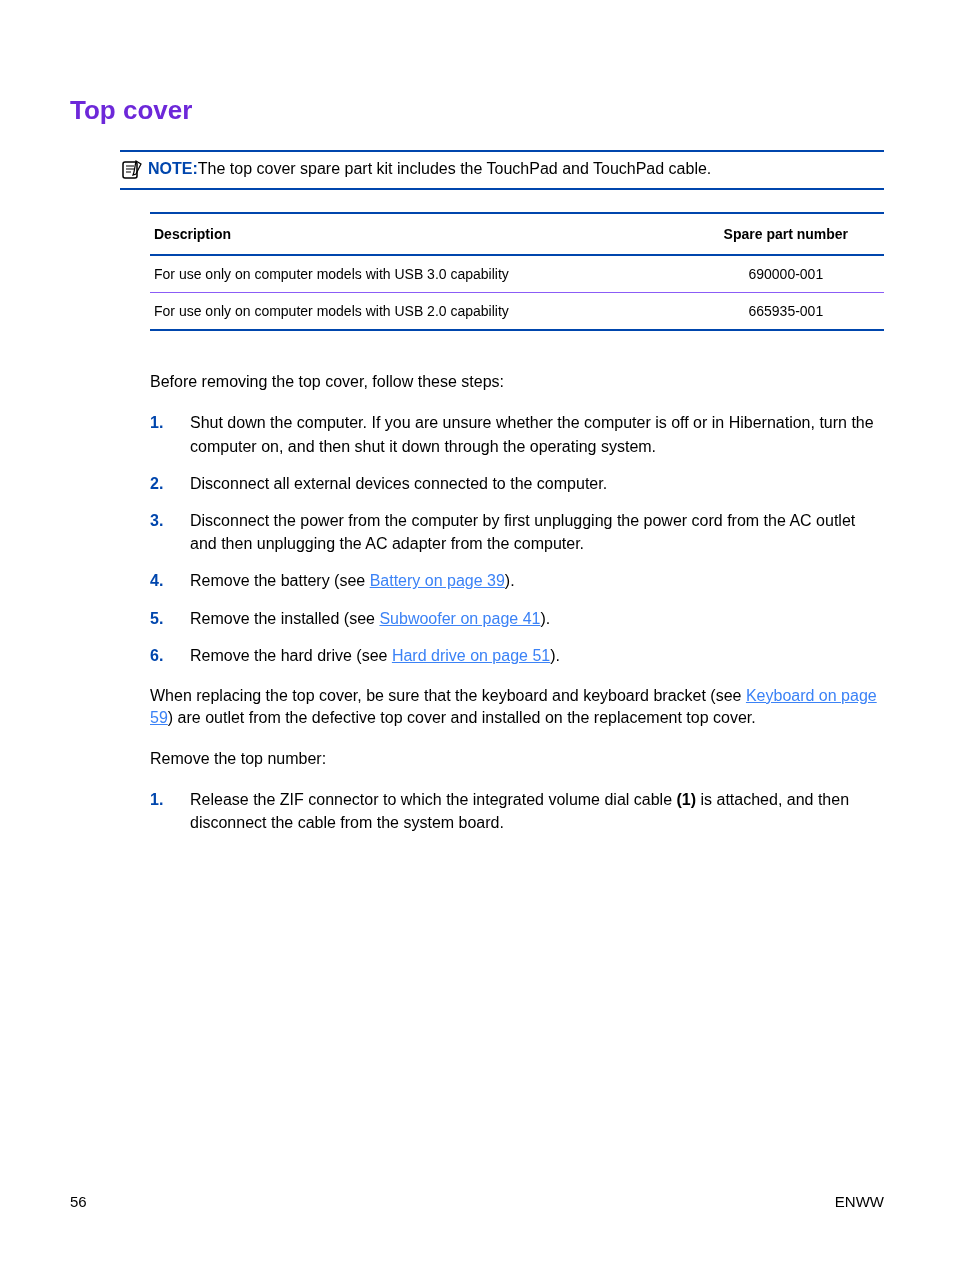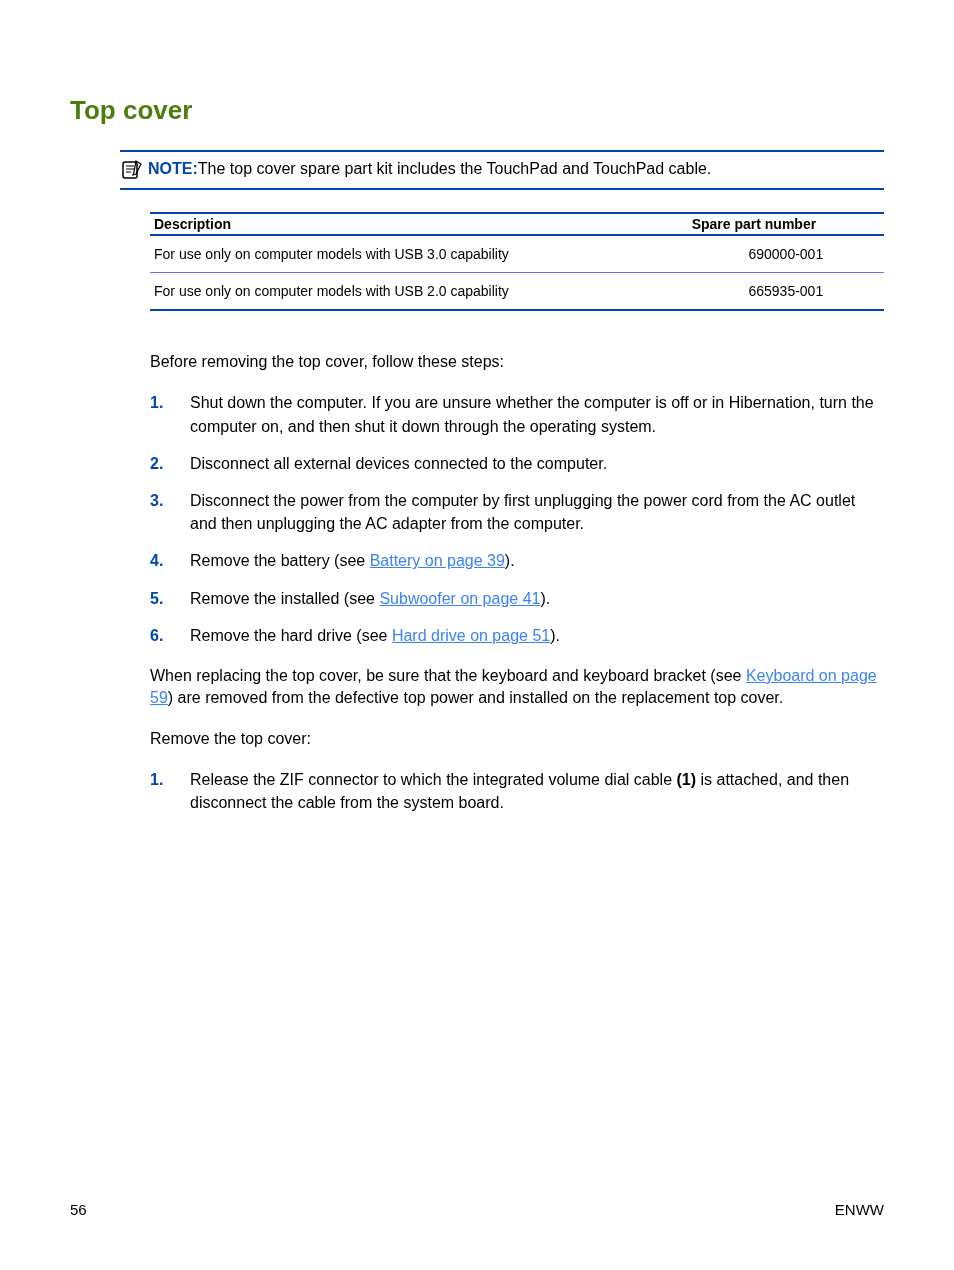--- a/index.html
+++ b/index.html
@@ -7,21 +7,21 @@
       font-family: Arial, Helvetica, sans-serif;
       font-size: 16px;
       color: #000;
       width: 954px;
       height: 1270px;
       background: #fff;
       position: relative;
       padding: 95px 70px 60px 70px;
     }
     .section-heading {
-      color: #4d7c0f;
+      color: #6d28d9;
       font-size: 26px;
       font-weight: bold;
       margin-bottom: 24px;
     }
     .note-block {
       margin-left: 50px;
       border-top: 2px solid #0046ad;
       border-bottom: 2px solid #0046ad;
       padding: 6px 0;
       display: flex;
@@ -43,23 +43,23 @@
       margin-left: 80px;
       width: calc(100% - 80px);
       border-collapse: collapse;
       margin-bottom: 40px;
     }
     .parts-table thead tr { border-top: 2px solid #0046ad; border-bottom: 2px solid #0046ad; }
     .parts-table th {
       text-align: left;
       font-weight: bold;
       font-size: 14px;
-      padding: 2px 4px;
+      padding: 12px 4px;
     }
-    .parts-table th:last-child { text-align: left; }
+    .parts-table th:last-child { text-align: center; }
     .parts-table td {
       font-size: 14px;
       padding: 10px 4px;
       border-bottom: 1px solid #8b5cf6;
     }
     .parts-table td:last-child { text-align: center; }
     .parts-table tbody tr:last-child td { border-bottom: 2px solid #0046ad; }
     .body-text {
       margin-left: 80px;
       margin-bottom: 18px;
@@ -85,21 +85,21 @@
       color: #0046ad;
       font-weight: bold;
     }
     .link {
       color: #3b82f6;
       text-decoration: underline;
     }
     .bold-inline { font-weight: bold; }
     .footer {
       position: absolute;
-      bottom: 52px;
+      bottom: 60px;
       left: 70px;
       right: 70px;
       display: flex;
       justify-content: space-between;
       font-size: 15px;
     }
     .footer-left { display: flex; gap: 22px; }
   </style>
 </head>
 <body>
@@ -142,23 +142,23 @@
 
 <ol class="ordered-list">
   <li>Shut down the computer. If you are unsure whether the computer is off or in Hibernation, turn the computer on, and then shut it down through the operating system.</li>
   <li>Disconnect all external devices connected to the computer.</li>
   <li>Disconnect the power from the computer by first unplugging the power cord from the AC outlet and then unplugging the AC adapter from the computer.</li>
   <li><span>Remove the battery (see </span><a class="link">Battery on page 39</a><span>).</span></li>
   <li><span>Remove the installed (see </span><a class="link">Subwoofer on page 41</a><span>).</span></li>
   <li><span>Remove the hard drive (see </span><a class="link">Hard drive on page 51</a><span>).</span></li>
 </ol>
 
-<p class="body-text"><span>When replacing the top cover, be sure that the keyboard and keyboard bracket (see </span><a class="link">Keyboard on page 59</a><span>) are removed from the defective top power and installed on the replacement top cover.</span></p>
+<p class="body-text"><span>When replacing the top cover, be sure that the keyboard and keyboard bracket (see </span><a class="link">Keyboard on page 59</a><span>) are outlet from the defective top cover and installed on the replacement top cover.</span></p>
 
-<p class="body-text">Remove the top cover:</p>
+<p class="body-text">Remove the top number:</p>
 
 <ol class="ordered-list">
   <li><span>Release the ZIF connector to which the integrated volume dial cable </span><span class="bold-inline">(1)</span><span> is attached, and then disconnect the cable from the system board.</span></li>
 </ol>
 
 <div class="footer">
   <div class="footer-left">
     <span>56</span>
   </div>
   <span>ENWW</span>

